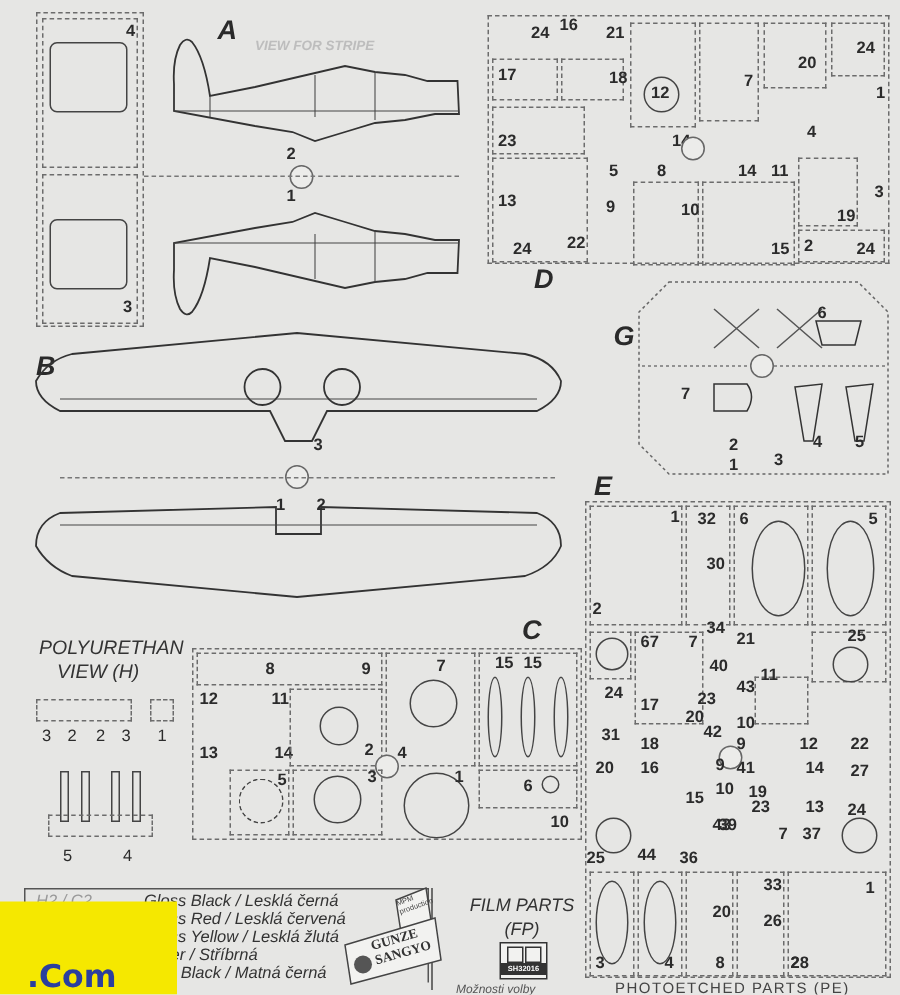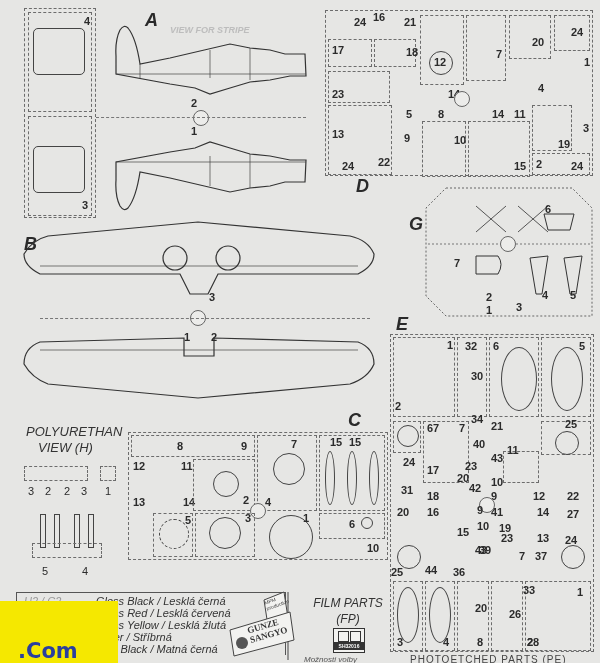--- a/index.html
+++ b/index.html
@@ -203,21 +203,21 @@
   <div class="dash abs" style="left:34px;top:246px;width:30px;height:70px;"></div>
   <div class="dash abs" style="left:66px;top:246px;width:32px;height:70px;"></div>
   <div class="dash abs" style="left:100px;top:246px;width:32px;height:70px;"></div>
   <div class="dash abs" style="left:134px;top:246px;width:66px;height:70px;"></div>
   <div class="abs" style="left:6px;top:252px;width:20px;height:54px;border:1.2px solid #444;border-radius:50%;"></div>
   <div class="abs" style="left:38px;top:252px;width:20px;height:54px;border:1.2px solid #444;border-radius:50%;"></div>
   <div class="lbl" style="left:6px;top:302px;">3</div>
   <div class="lbl" style="left:52px;top:302px;">4</div>
   <div class="lbl" style="left:84px;top:268px;">20</div>
   <div class="lbl" style="left:86px;top:302px;">8</div>
-  <div class="lbl" style="left:132px;top:250px;">33</div>
+  <div class="lbl" style="left:118px;top:250px;">33</div>
   <div class="lbl" style="left:118px;top:274px;">26</div>
   <div class="lbl" style="left:106px;top:302px;margin-left:30px;">28</div>
   <div class="lbl" style="left:136px;top:302px;">2</div>
   <div class="lbl" style="left:186px;top:252px;">1</div>
 </div>
 
 <div class="abs italic" style="left:26px;top:424px;font-size:13px;color:#333;line-height:16px;">
   <div>POLYURETHAN</div>
   <div style="padding-left:12px;">VIEW (H)</div>
 </div>

